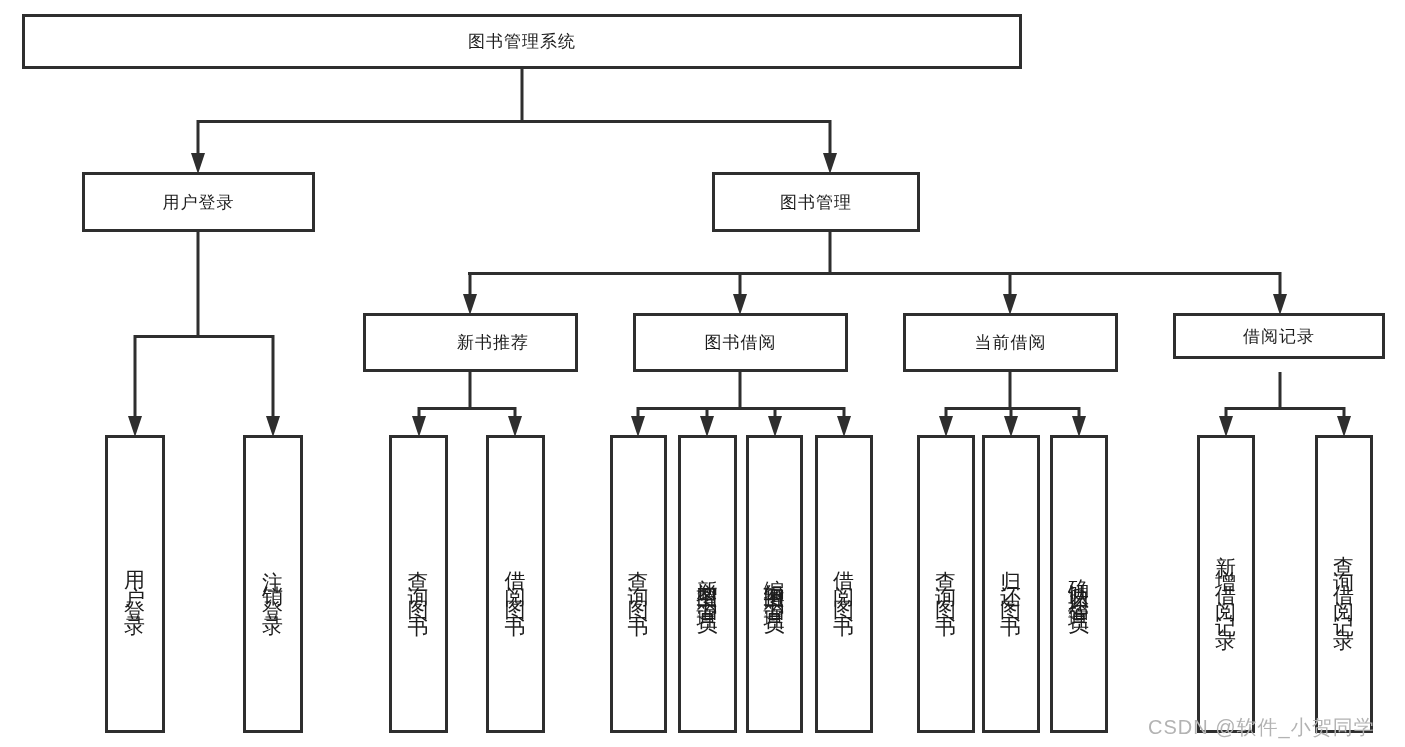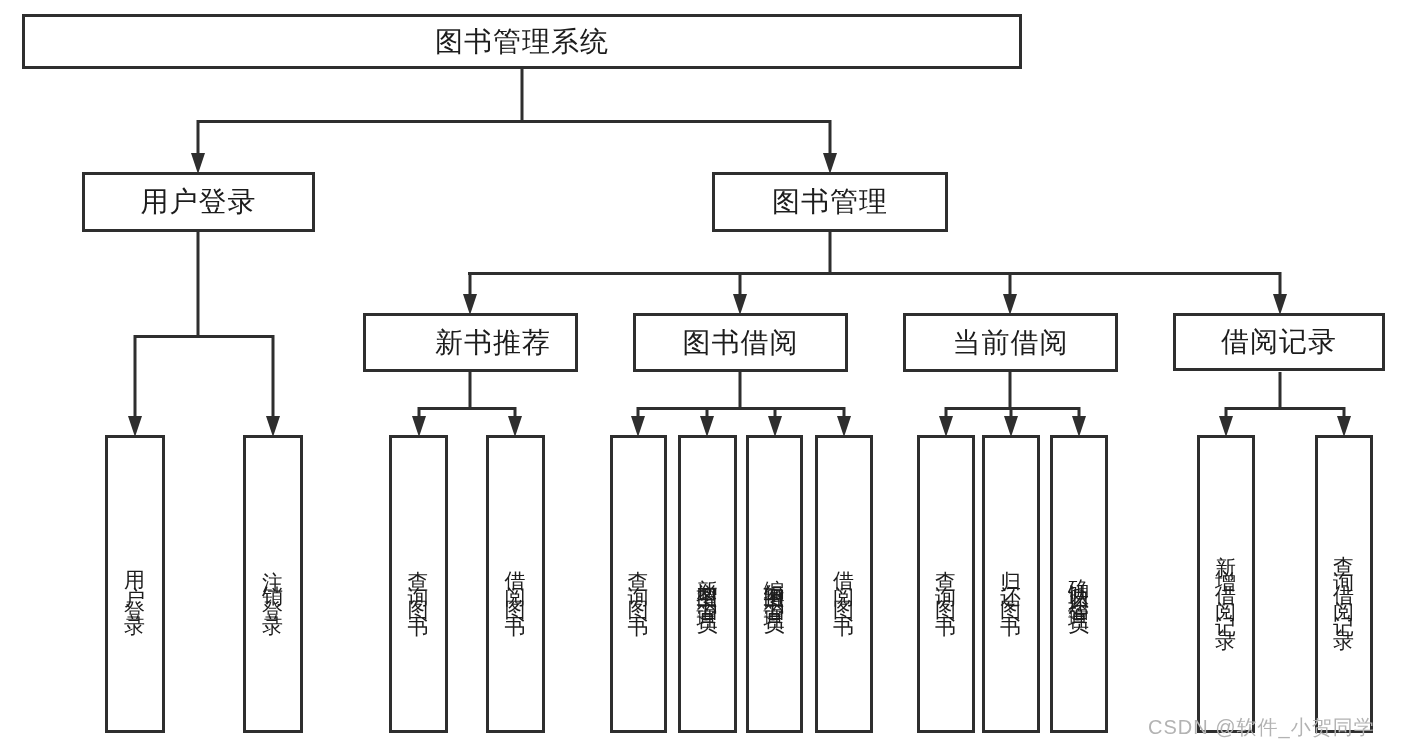--- a/index.html
+++ b/index.html
@@ -14,21 +14,21 @@
   .edges { position: absolute; left: 0; top: 0; }
   .node {
     position: absolute;
     box-sizing: border-box;
     background: #ffffff;
     border: 3px solid #2e2e2e;
     color: #1c1c1c;
     display: flex;
     align-items: center;
     justify-content: center;
-    font-size: 28px;
+    font-size: 17px;
     letter-spacing: 1px;
   }
   .leaf { font-size: 21px; }
   .vtext {
     writing-mode: vertical-rl;
     text-orientation: mixed;
     letter-spacing: 15px;
     line-height: 1;
     white-space: nowrap;
   }
@@ -87,26 +87,26 @@
         <path d="M1004 416 h14 l-7 21 z"></path>
       <path d="M1072 416 h14 l-7 21 z"></path>
       <path d="M1219 416 h14 l-7 21 z"></path>
         <path d="M1337 416 h14 l-7 21 z"></path>
     </g>
   </svg>
 
   <div class="node" style="left:22px; top:14px; width:1000px; height:55px;">图书管理系统</div>
 
   <div class="node" style="left:82px; top:172px; width:233px; height:60px;">用户登录</div>
-  <div class="node" style="left:712px; top:172px; width:236px; height:60px;">图书管理</div>
+  <div class="node" style="left:712px; top:172px; width:208px; height:60px;">图书管理</div>
 
   <div class="node" style="left:363px; top:313px; width:215px; height:59px;padding-left:45px;">新书推荐</div>
   <div class="node" style="left:903px; top:313px; width:215px; height:59px;">当前借阅</div>
   <div class="node" style="left:633px; top:313px; width:215px; height:59px;">图书借阅</div>
-  <div class="node" style="left:1173px; top:313px; width:212px; height:58px;">借阅记录</div>
+  <div class="node" style="left:1173px; top:313px; width:212px; height:46px;">借阅记录</div>
 
   <div class="node leaf" style="left:105px; top:435px; width:60px; height:298px;">
     <span class="vtext">用户登录</span>
   </div>
   <div class="node leaf" style="left:243px; top:435px; width:60px; height:298px;">
     <span class="vtext">注销登录</span>
   </div>
 
   <div class="node leaf" style="left:389px; top:435px; width:59px; height:298px;">
     <span class="vtext">查询图书</span>

